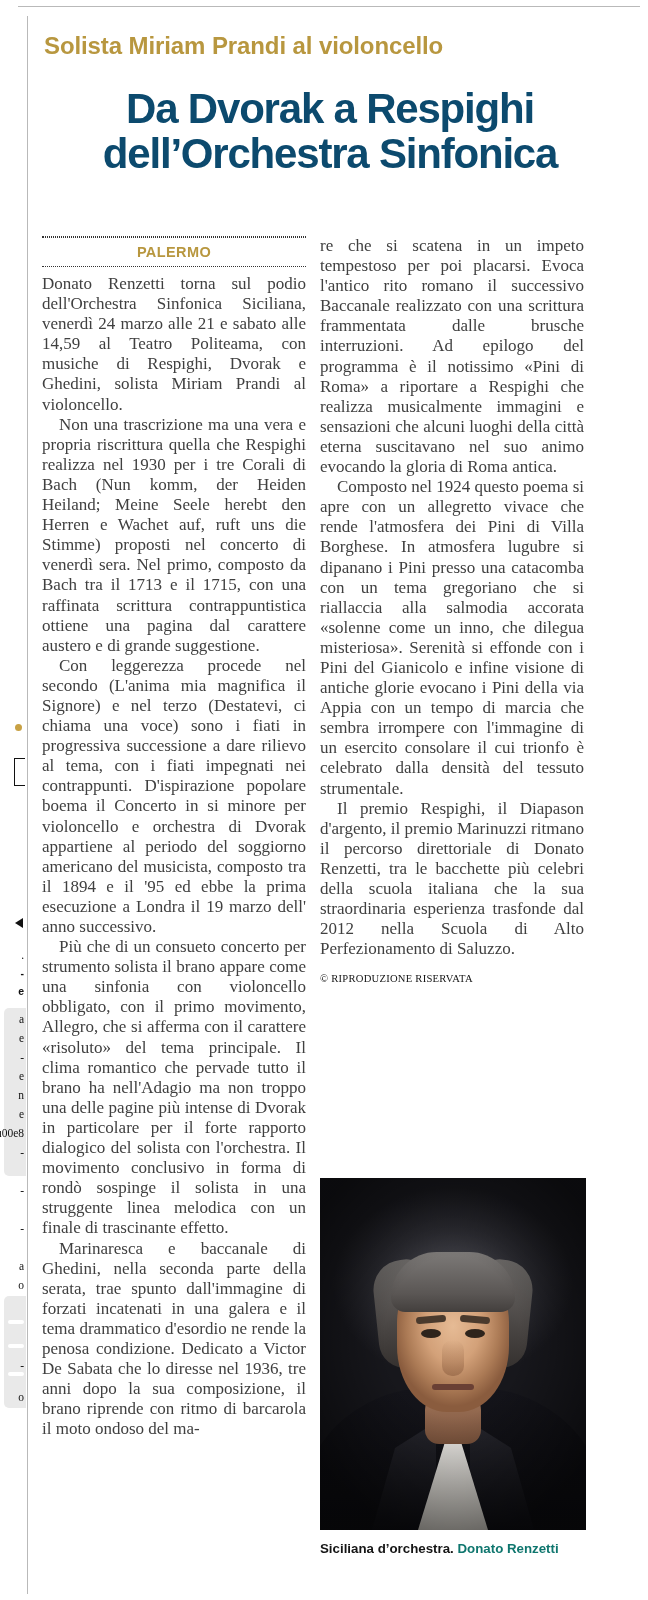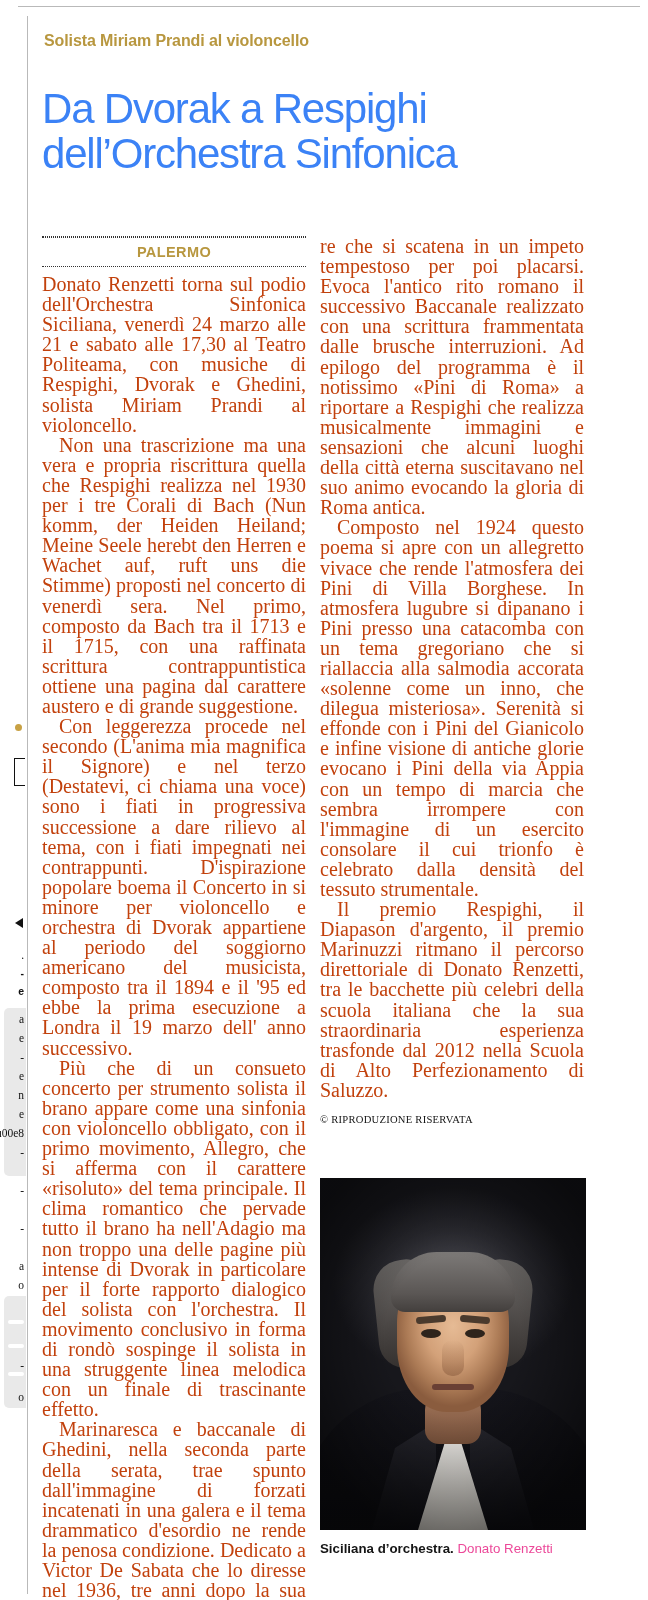--- a/index.html
+++ b/index.html
@@ -110,37 +110,38 @@
   }
 
   
   .kicker {
     position: absolute;
     top: 32px;
     left: 4px;
     width: 570px;
     font-family: "Liberation Sans", sans-serif;
     font-weight: bold;
-    font-size: 16px;
+    font-size: 24px;
     letter-spacing: -0.1px;
     color: #b8973f;
   }
 
   
   .headline {
     position: absolute;
     top: 58px;
     left: 2px;
     width: 576px;
     font-family: "Liberation Sans", sans-serif;
-    font-weight: normal;
+    font-weight: bold;
     font-size: 42px;
     line-height: 45px;
     letter-spacing: -1.2px;
-    color: #3b82f6;
+    color: #0c4a6e;
+    text-align: center;
   }
   .headline .hl-line { display: block; white-space: nowrap; }
 
   
   .col {
     position: absolute;
     top: 236px;
     width: 264px;
   }
   .col-left  { left: 2px; }
@@ -164,25 +165,25 @@
     font-weight: bold;
     font-size: 14.5px;
     letter-spacing: 0.4px;
     color: #b8973f;
     padding: 6px 0 6px 0;
     text-align: center;
   }
 
   .body-text {
     font-family: "Liberation Serif", serif;
-    font-size: 20px;
+    font-size: 17px;
     line-height: 20.1px;
     text-align: justify;
     text-justify: inter-word;
-    color: #c2410c;
+    color: #404040;
     hyphens: none;
     margin: 0;
     padding-top: 7px;
   }
   .body-text p { margin: 0; }
   .body-text p + p { text-indent: 17px; }
 
   .col-right .body-text { padding-top: 0; }
   .col-right .body-text p:first-child { text-indent: 0; }
 
@@ -311,21 +312,21 @@
   }
 
   .caption {
     margin-top: 10px;
     font-family: "Liberation Sans", sans-serif;
     font-size: 13.3px;
     line-height: 17px;
     color: #151515;
   }
   .caption b { font-weight: bold; }
-  .caption span.cap-text { font-weight: normal; color: #ec4899; }
+  .caption span.cap-text { font-weight: bold; color: #0f766e; }
 </style>
 </head>
 <body>
 
 <div class="page">
 
   <div class="top-rule"></div>
   <div class="gutter-rule"></div>
 
   <div class="sliver">
@@ -367,21 +368,21 @@
       <span class="hl-line">Da Dvorak a Respighi</span>
       <span class="hl-line">dell’Orchestra Sinfonica</span>
     </h1>
 
     <div class="col col-left">
       <div class="dotted"></div>
       <div class="dotted"></div>
       <div class="dateline">PALERMO</div>
       <div class="dotted"></div>
       <div class="body-text">
-        <p>Donato Renzetti torna sul podio dell'Orchestra Sinfonica Siciliana, venerdì 24 marzo alle 21 e sabato alle 17,30 al Teatro Politeama, con musiche di Respighi, Dvorak e Ghedini, solista Miriam Prandi al violoncello.</p>
+        <p>Donato Renzetti torna sul podio dell'Orchestra Sinfonica Siciliana, venerdì 24 marzo alle 21 e sabato alle 14,59 al Teatro Politeama, con musiche di Respighi, Dvorak e Ghedini, solista Miriam Prandi al violoncello.</p>
         <p>Non una trascrizione ma una vera e propria riscrittura quella che Respighi realizza nel 1930 per i tre Corali di Bach (Nun komm, der Heiden Heiland; Meine Seele herebt den Herren e Wachet auf, ruft uns die Stimme) proposti nel concerto di venerdì sera. Nel primo, composto da Bach tra il 1713 e il 1715, con una raffinata scrittura contrappuntistica ottiene una pagina dal carattere austero e di grande suggestione.</p>
         <p>Con leggerezza procede nel secondo (L'anima mia magnifica il Signore) e nel terzo (Destatevi, ci chiama una voce) sono i fiati in progressiva successione a dare rilievo al tema, con i fiati impegnati nei contrappunti. D'ispirazione popolare boema il Concerto in si minore per violoncello e orchestra di Dvorak appartiene al periodo del soggiorno americano del musicista, composto tra il 1894 e il '95 ed ebbe la prima esecuzione a Londra il 19 marzo dell' anno successivo.</p>
         <p>Più che di un consueto concerto per strumento solista il brano appare come una sinfonia con violoncello obbligato, con il primo movimento, Allegro, che si afferma con il carattere «risoluto» del tema principale. Il clima romantico che pervade tutto il brano ha nell'Adagio ma non troppo una delle pagine più intense di Dvorak in particolare per il forte rapporto dialogico del solista con l'orchestra. Il movimento conclusivo in forma di rondò sospinge il solista in una struggente linea melodica con un finale di trascinante effetto.</p>
         <p>Marinaresca e baccanale di Ghedini, nella seconda parte della serata, trae spunto dall'immagine di forzati incatenati in una galera e il tema drammatico d'esordio ne rende la penosa condizione. Dedicato a Victor De Sabata che lo diresse nel 1936, tre anni dopo la sua composizione, il brano riprende con ritmo di barcarola il moto ondoso del ma-</p>
       </div>
     </div>
 
     <div class="col col-right">
       <div class="body-text">
         <p>re che si scatena in un impeto tempestoso per poi placarsi. Evoca l'antico rito romano il successivo Baccanale realizzato con una scrittura frammentata dalle brusche interruzioni. Ad epilogo del programma è il notissimo «Pini di Roma» a riportare a Respighi che realizza musicalmente immagini e sensazioni che alcuni luoghi della città eterna suscitavano nel suo animo evocando la gloria di Roma antica.</p>

